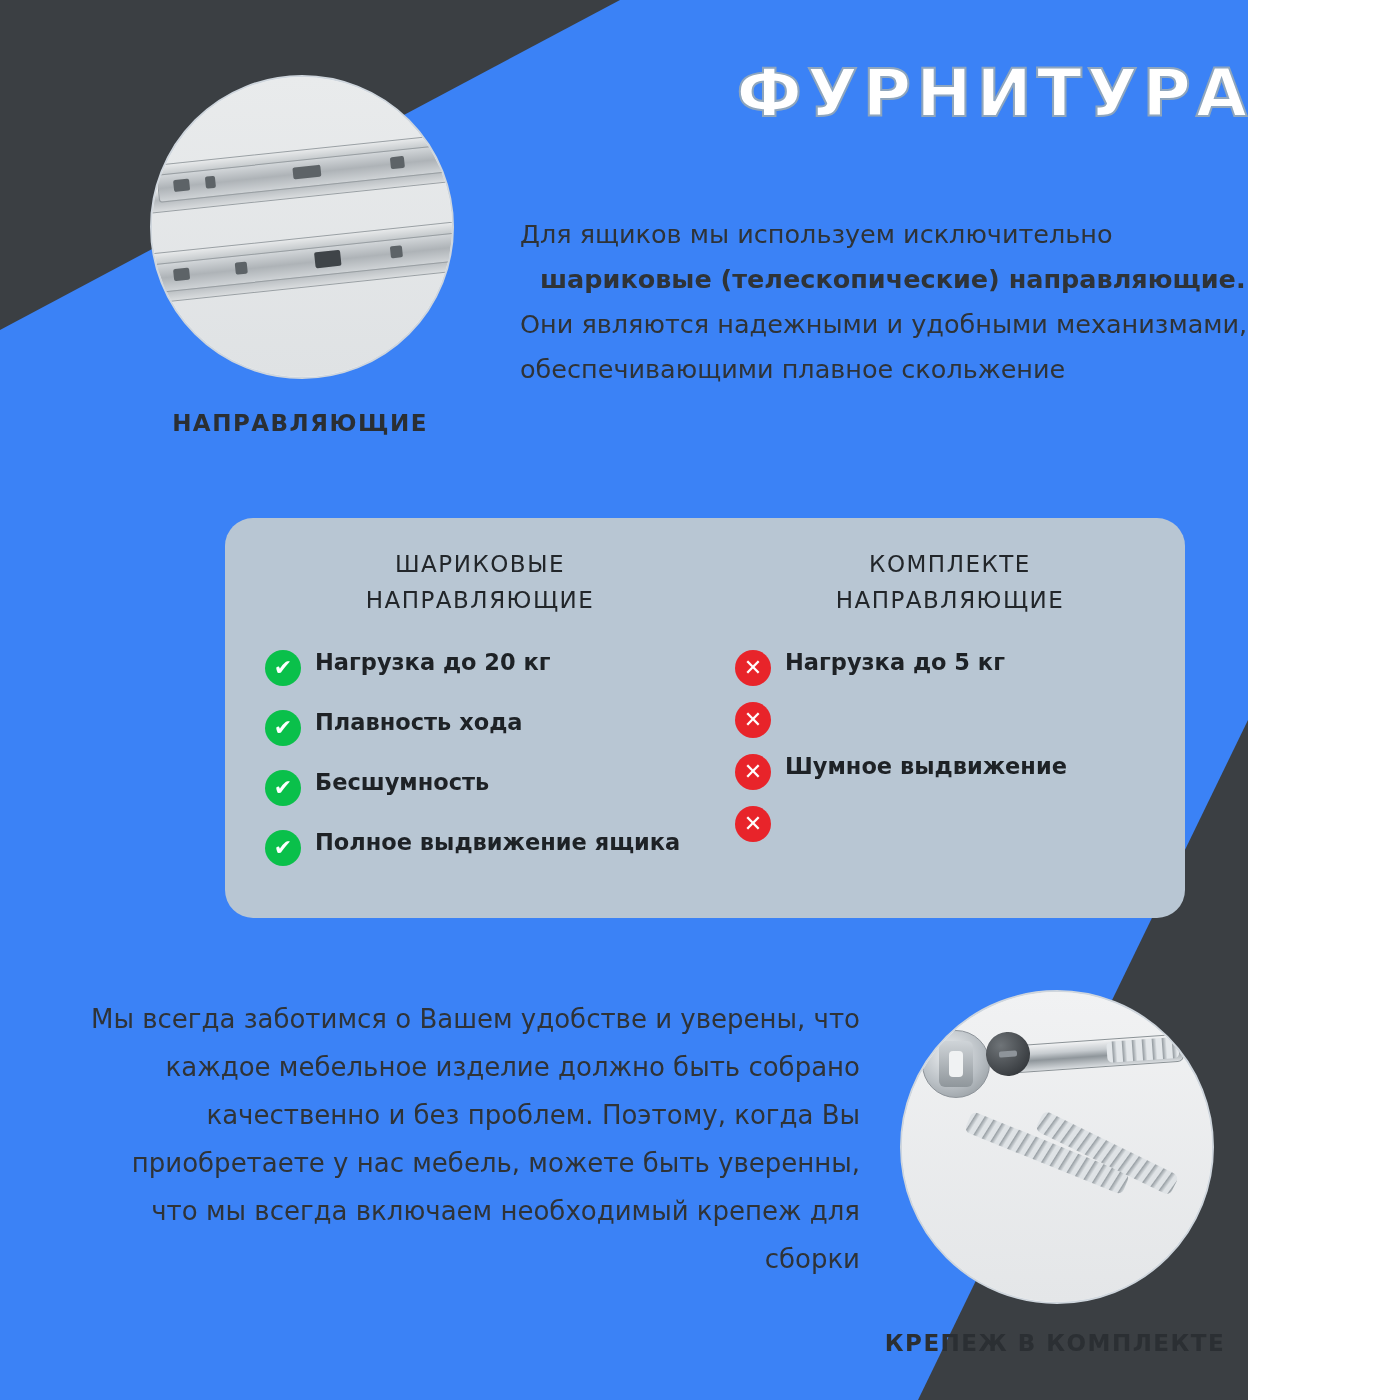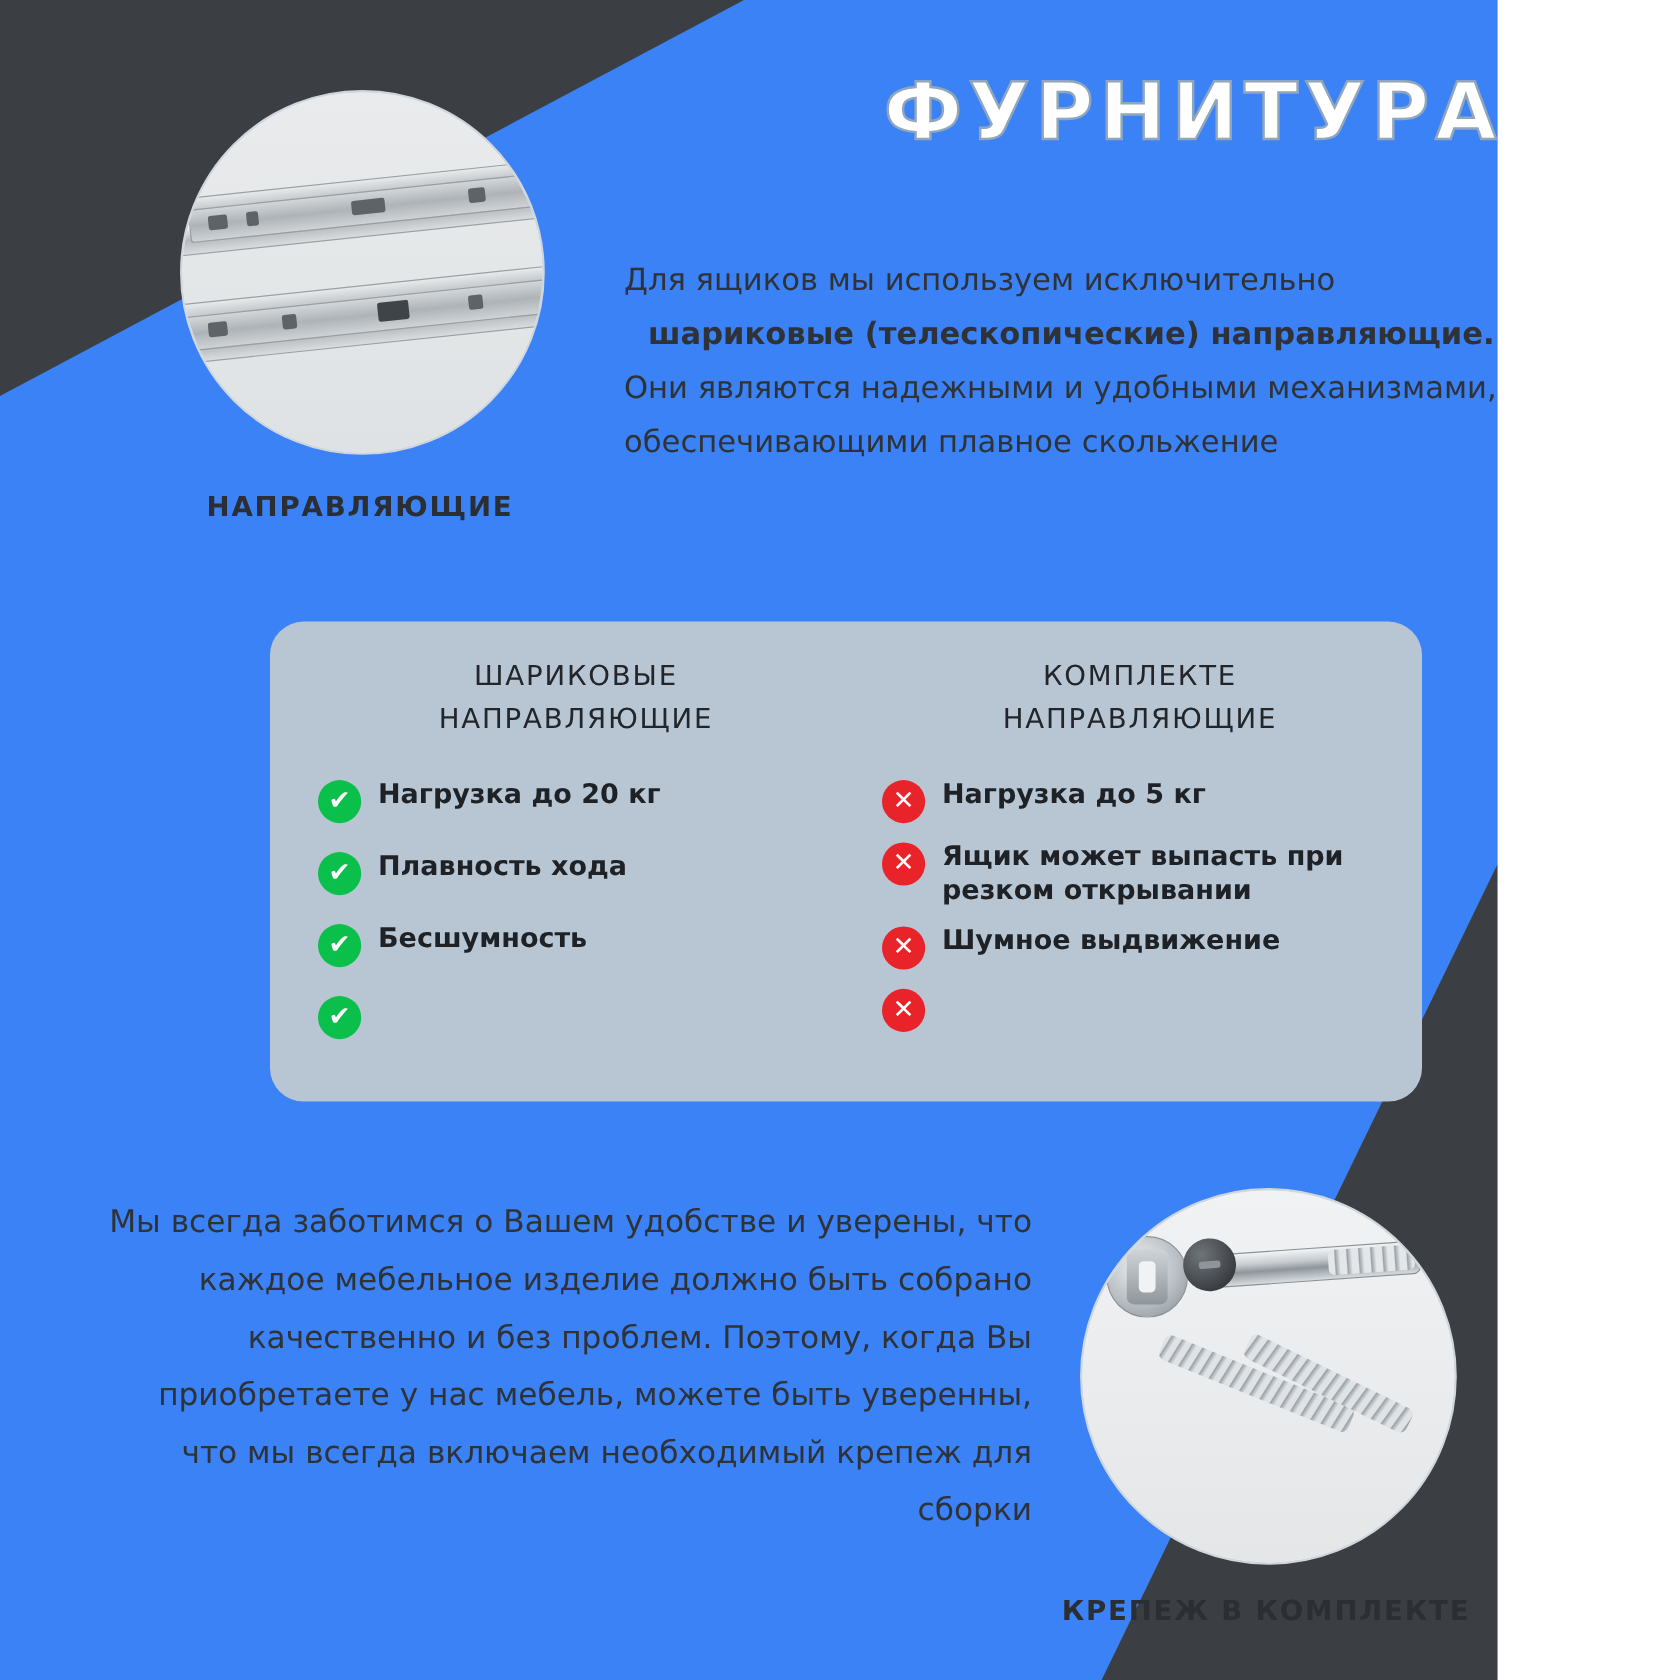--- a/index.html
+++ b/index.html
@@ -264,35 +264,35 @@
         <div class="item">
           <div class="mark ok">✔</div>
           <div class="txt">Плавность хода</div>
         </div>
         <div class="item">
           <div class="mark ok">✔</div>
           <div class="txt">Бесшумность</div>
         </div>
         <div class="item">
           <div class="mark ok">✔</div>
+          <div class="txt">Полное выдвижение ящика</div>
         </div>
       </div>
     </div>
 
     <div class="col col-right">
       <div class="col-head">КОМПЛЕКТЕ
 НАПРАВЛЯЮЩИЕ</div>
       <div class="items">
         <div class="item">
           <div class="mark no">✕</div>
           <div class="txt">Нагрузка до 5 кг</div>
         </div>
         <div class="item">
           <div class="mark no">✕</div>
-          <div class="txt">Ящик может выпасть при резком открывании</div>
         </div>
         <div class="item">
           <div class="mark no">✕</div>
           <div class="txt">Шумное выдвижение</div>
         </div>
         <div class="item">
           <div class="mark no">✕</div>
         </div>
       </div>
     </div>

